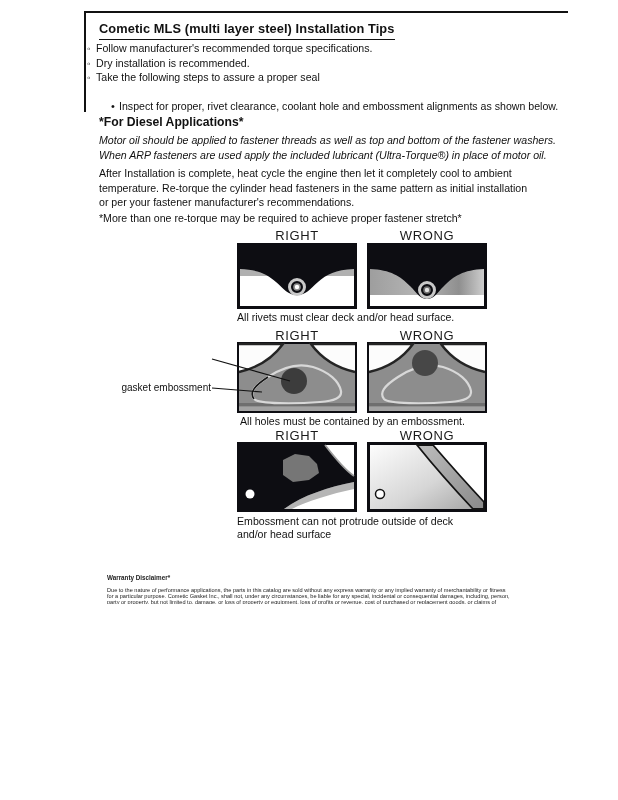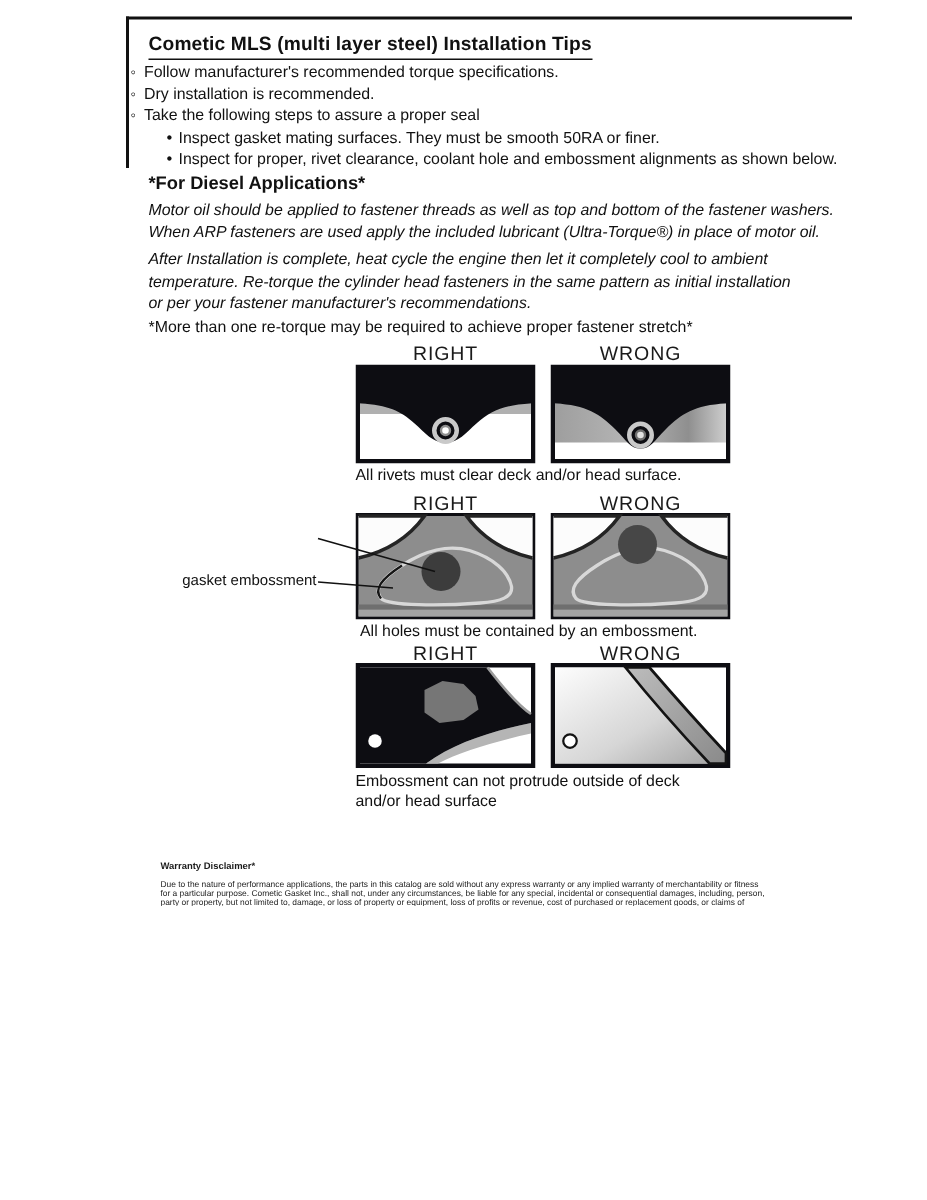--- a/index.html
+++ b/index.html
@@ -46,31 +46,28 @@
 
   <div class="abs bullet" style="left:87px; top:42px;">
     <span class="mk">◦</span><span>Follow manufacturer's recommended torque specifications.</span>
   </div>
   <div class="abs bullet" style="left:87px; top:56.5px;">
     <span class="mk">◦</span><span>Dry installation is recommended.</span>
   </div>
   <div class="abs bullet" style="left:87px; top:71px;">
     <span class="mk">◦</span><span>Take the following steps to assure a proper seal</span>
   </div>
-  <div class="abs bullet sub" style="left:111px; top:85.5px;">
-    <span class="mk">•</span><span>Inspect gasket mating surfaces.  They must be smooth 50RA or finer.</span>
-  </div>
   <div class="abs bullet sub" style="left:111px; top:100px;">
     <span class="mk">•</span><span>Inspect for proper, rivet clearance, coolant hole and embossment alignments as shown below.</span>
   </div>
 
   <div class="abs h2" style="left:99px; top:115px;">*For Diesel Applications*</div>
   <div class="abs para" style="left:99px; top:133px;font-style:italic;">Motor oil should be applied to fastener threads as well as top and bottom of the fastener washers.
 When ARP fasteners are used apply the included lubricant (Ultra-Torque®) in place of motor oil.</div>
-  <div class="abs para" style="left:99px; top:166px;font-style:italic;">After Installation is complete, heat cycle the engine then let it completely cool to ambient
+  <div class="abs para" style="left:99px; top:166px;">After Installation is complete, heat cycle the engine then let it completely cool to ambient
 temperature. Re-torque the cylinder head fasteners in the same pattern as initial installation
 or per your fastener manufacturer's recommendations.</div>
   <div class="abs para" style="left:99px; top:211px;">*More than one re-torque may be required to achieve proper fastener stretch*</div>
 
   <div class="abs dg-label" style="left:237px; top:228px;">RIGHT</div>
   <div class="abs dg-label" style="left:367px; top:228px;">WRONG</div>
 
   <div class="abs" style="left:237px; top:243px;">
     <svg width="120" height="66" viewBox="0 0 120 66">
       <rect x="1.5" y="1.5" width="117" height="63" fill="#ffffff" stroke="#0d0d12" stroke-width="3"></rect>

